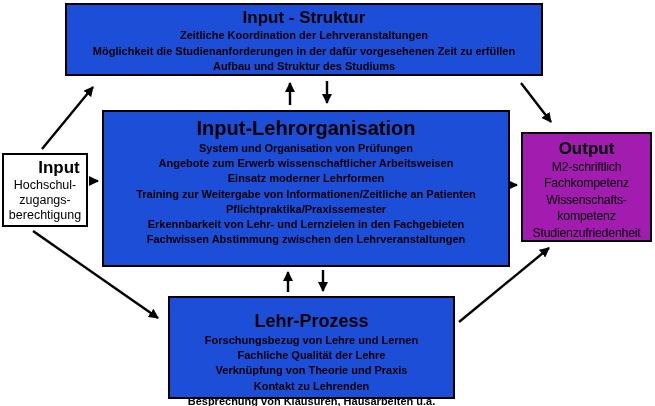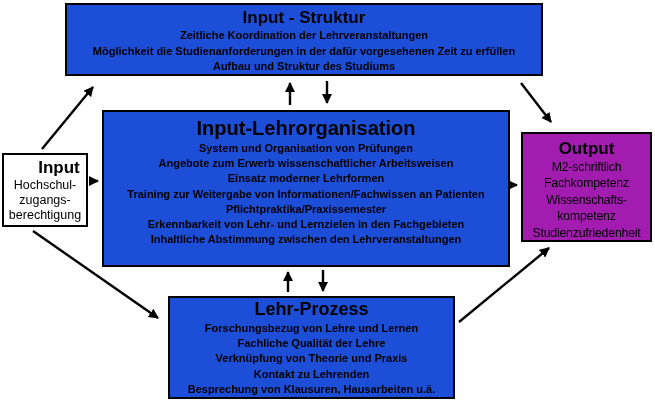--- a/index.html
+++ b/index.html
@@ -12,21 +12,21 @@
     box-sizing:border-box;text-align:center;
   }
   .box .title{font-weight:bold;}
   .box .line{font-weight:bold;font-size:11px;line-height:15.2px;white-space:nowrap;}
   
   #box-struktur{left:65px;top:3px;width:478px;height:73px;padding-top:2px;}
   #box-struktur .title{font-size:17px;line-height:21px;}
   #box-struktur .line{line-height:15.5px;}
   #box-lehrorganisation{left:102px;top:110px;width:408px;height:157px;padding-top:3px;}
   #box-lehrorganisation .title{font-size:20px;line-height:26px;}
-  #box-prozess{left:168px;top:296px;width:287px;height:103px;padding-top:0;}
+  #box-prozess{left:168px;top:296px;width:287px;height:103px;padding-top:12px;}
   #box-prozess .title{font-size:18px;line-height:23px;}
   
   #box-input{
     left:2px;top:153px;width:86px;height:74px;padding-top:3px;
     background-color:#ffffff;
     background-image:radial-gradient(#9a9a9a 0.6px, rgba(0,0,0,0) 0.7px);
     background-size:4px 4px;
   }
   #box-input .title{font-size:17px;line-height:20px;padding-left:28px;}
   #box-input .line{font-weight:normal;font-size:12.5px;line-height:15px;}
@@ -64,24 +64,24 @@
     <div class="line">Zeitliche Koordination der Lehrveranstaltungen</div>
     <div class="line">Möglichkeit die Studienanforderungen in der dafür vorgesehenen Zeit zu erfüllen</div>
     <div class="line">Aufbau und Struktur des Studiums</div>
   </div>
 
   <div class="box" id="box-lehrorganisation">
     <div class="title">Input-Lehrorganisation</div>
     <div class="line">System und Organisation von Prüfungen</div>
     <div class="line">Angebote zum Erwerb wissenschaftlicher Arbeitsweisen</div>
     <div class="line">Einsatz moderner Lehrformen</div>
-    <div class="line">Training zur Weitergabe von Informationen/Fachwissen an Patienten</div>
+    <div class="line">Training zur Weitergabe von Informationen/Zeitliche an Patienten</div>
     <div class="line">Pflichtpraktika/Praxissemester</div>
     <div class="line">Erkennbarkeit von Lehr- und Lernzielen in den Fachgebieten</div>
-    <div class="line">Inhaltliche Abstimmung zwischen den Lehrveranstaltungen</div>
+    <div class="line">Fachwissen Abstimmung zwischen den Lehrveranstaltungen</div>
   </div>
 
   <div class="box" id="box-prozess">
     <div class="title">Lehr-Prozess</div>
     <div class="line">Forschungsbezug von Lehre und Lernen</div>
     <div class="line">Fachliche Qualität der Lehre</div>
     <div class="line">Verknüpfung von Theorie und Praxis</div>
     <div class="line">Kontakt zu Lehrenden</div>
     <div class="line">Besprechung von Klausuren, Hausarbeiten u.ä.</div>
   </div>

